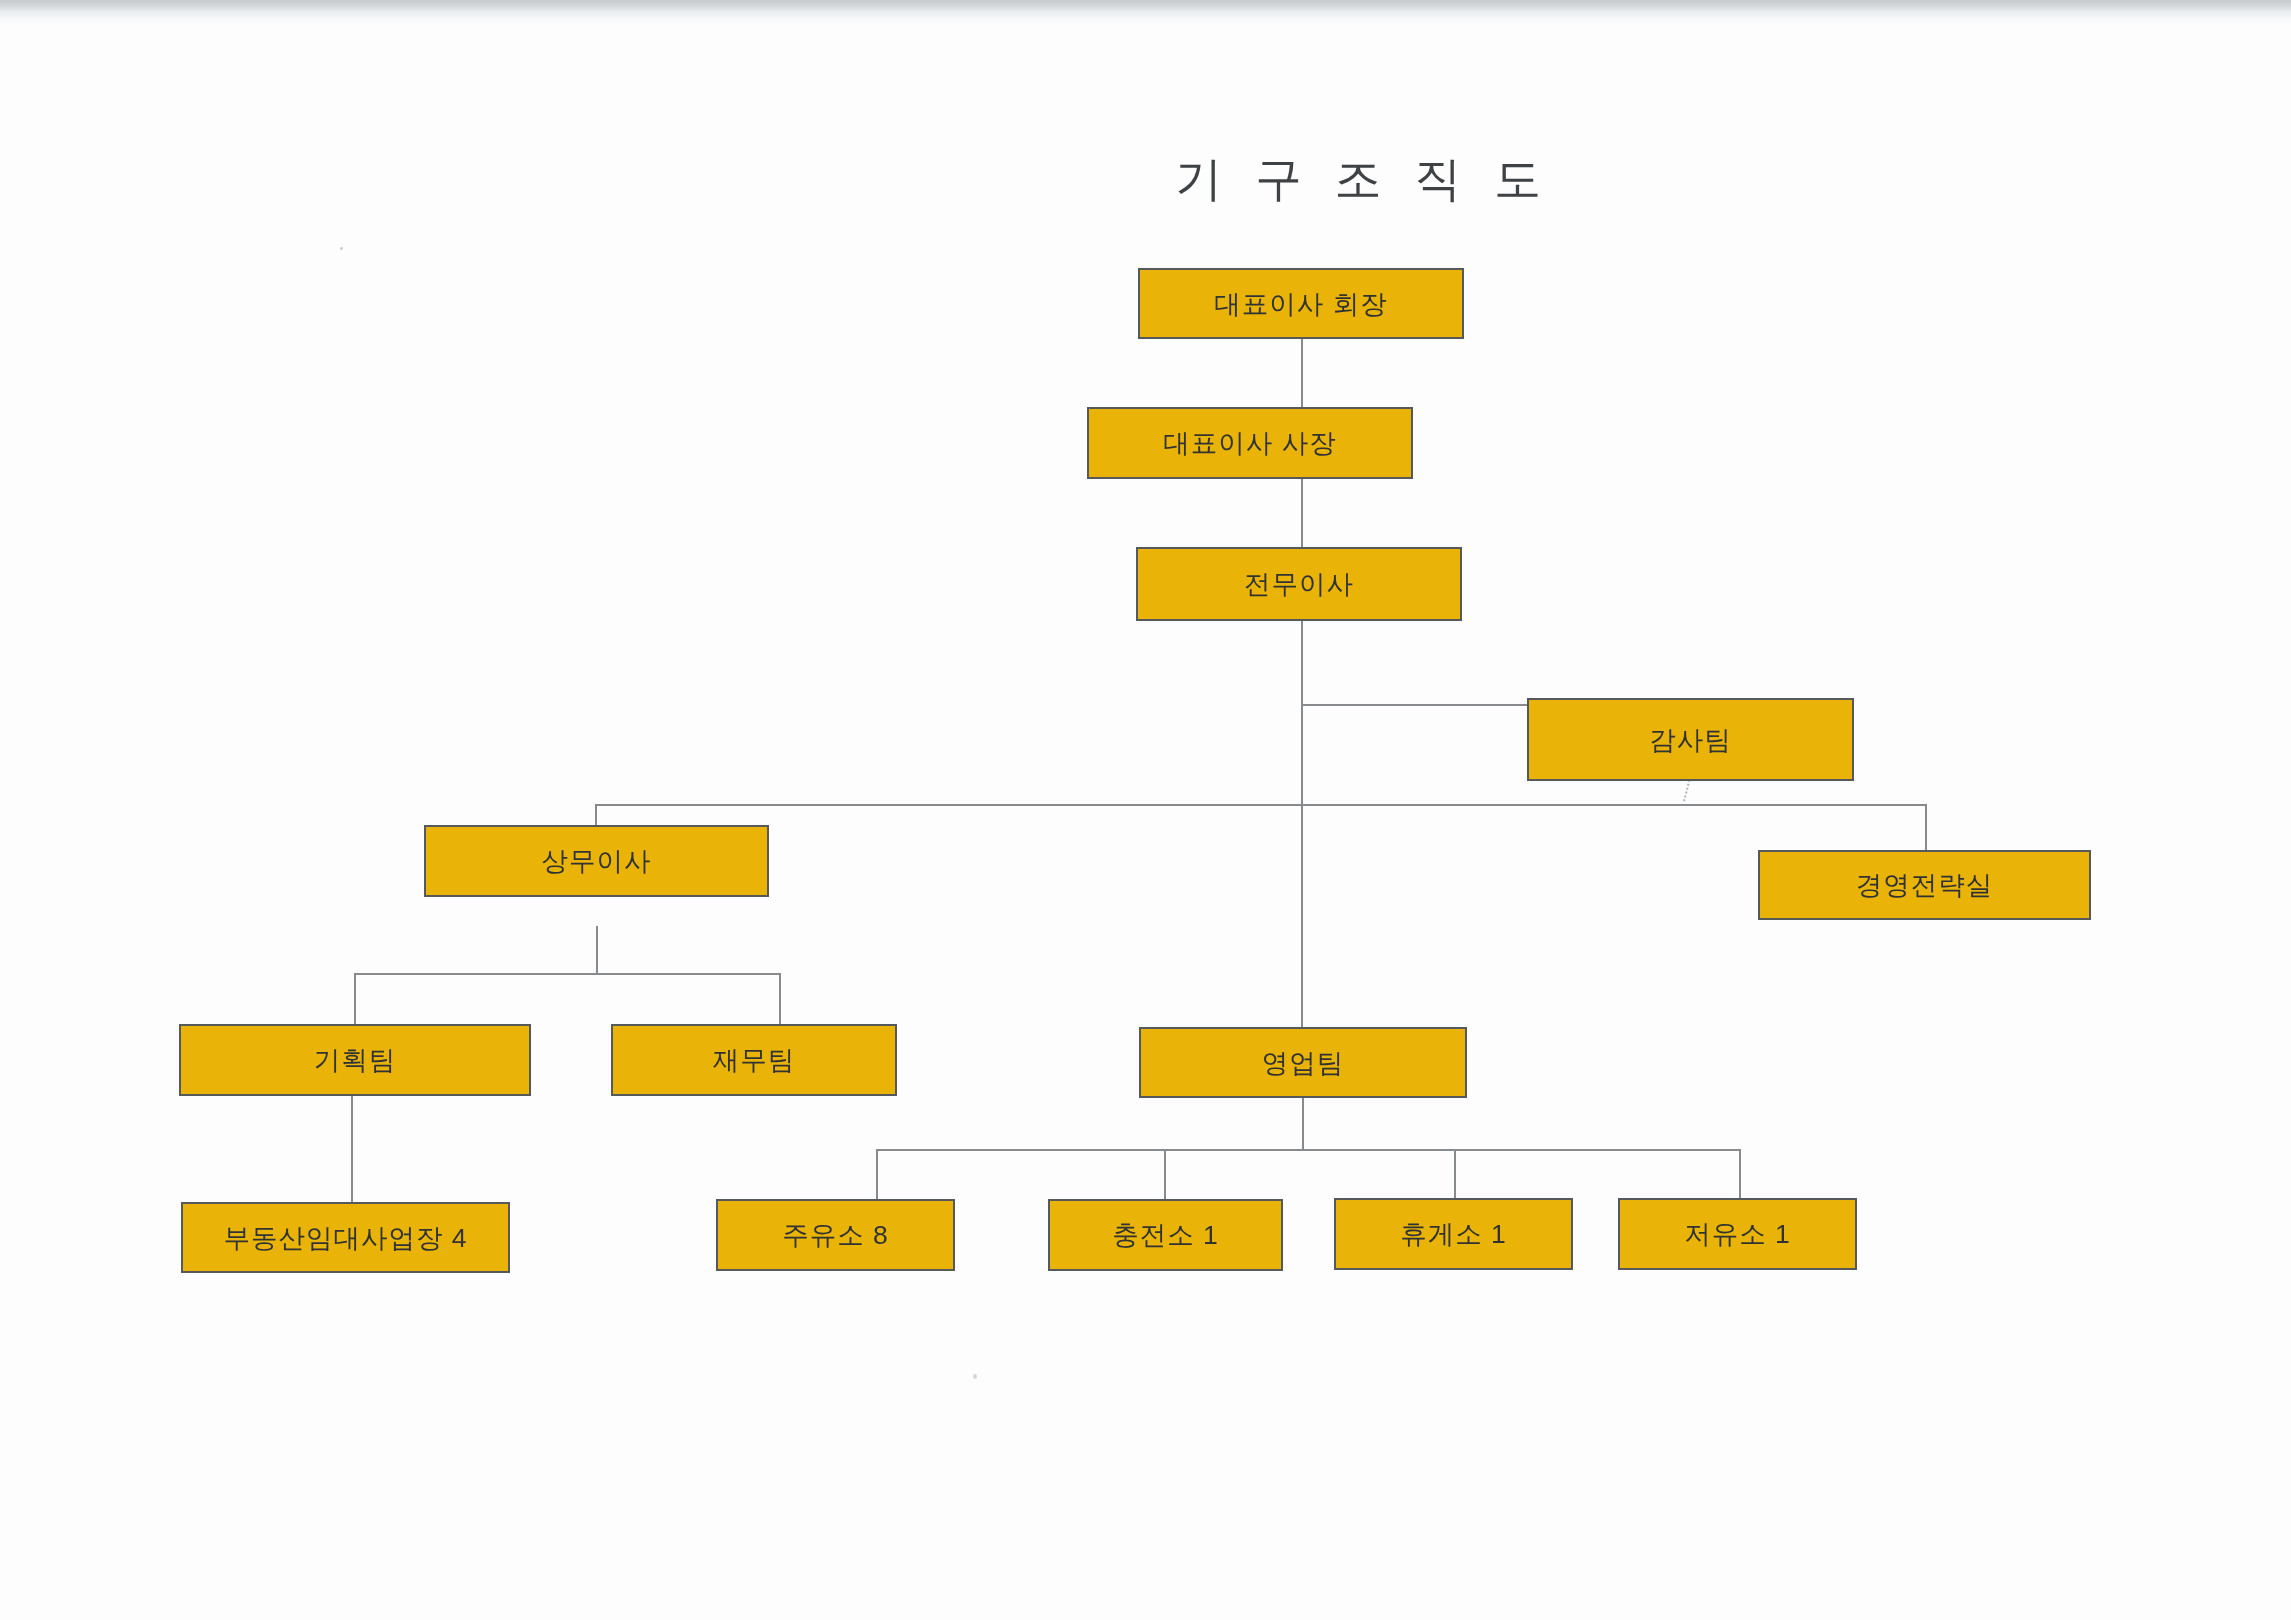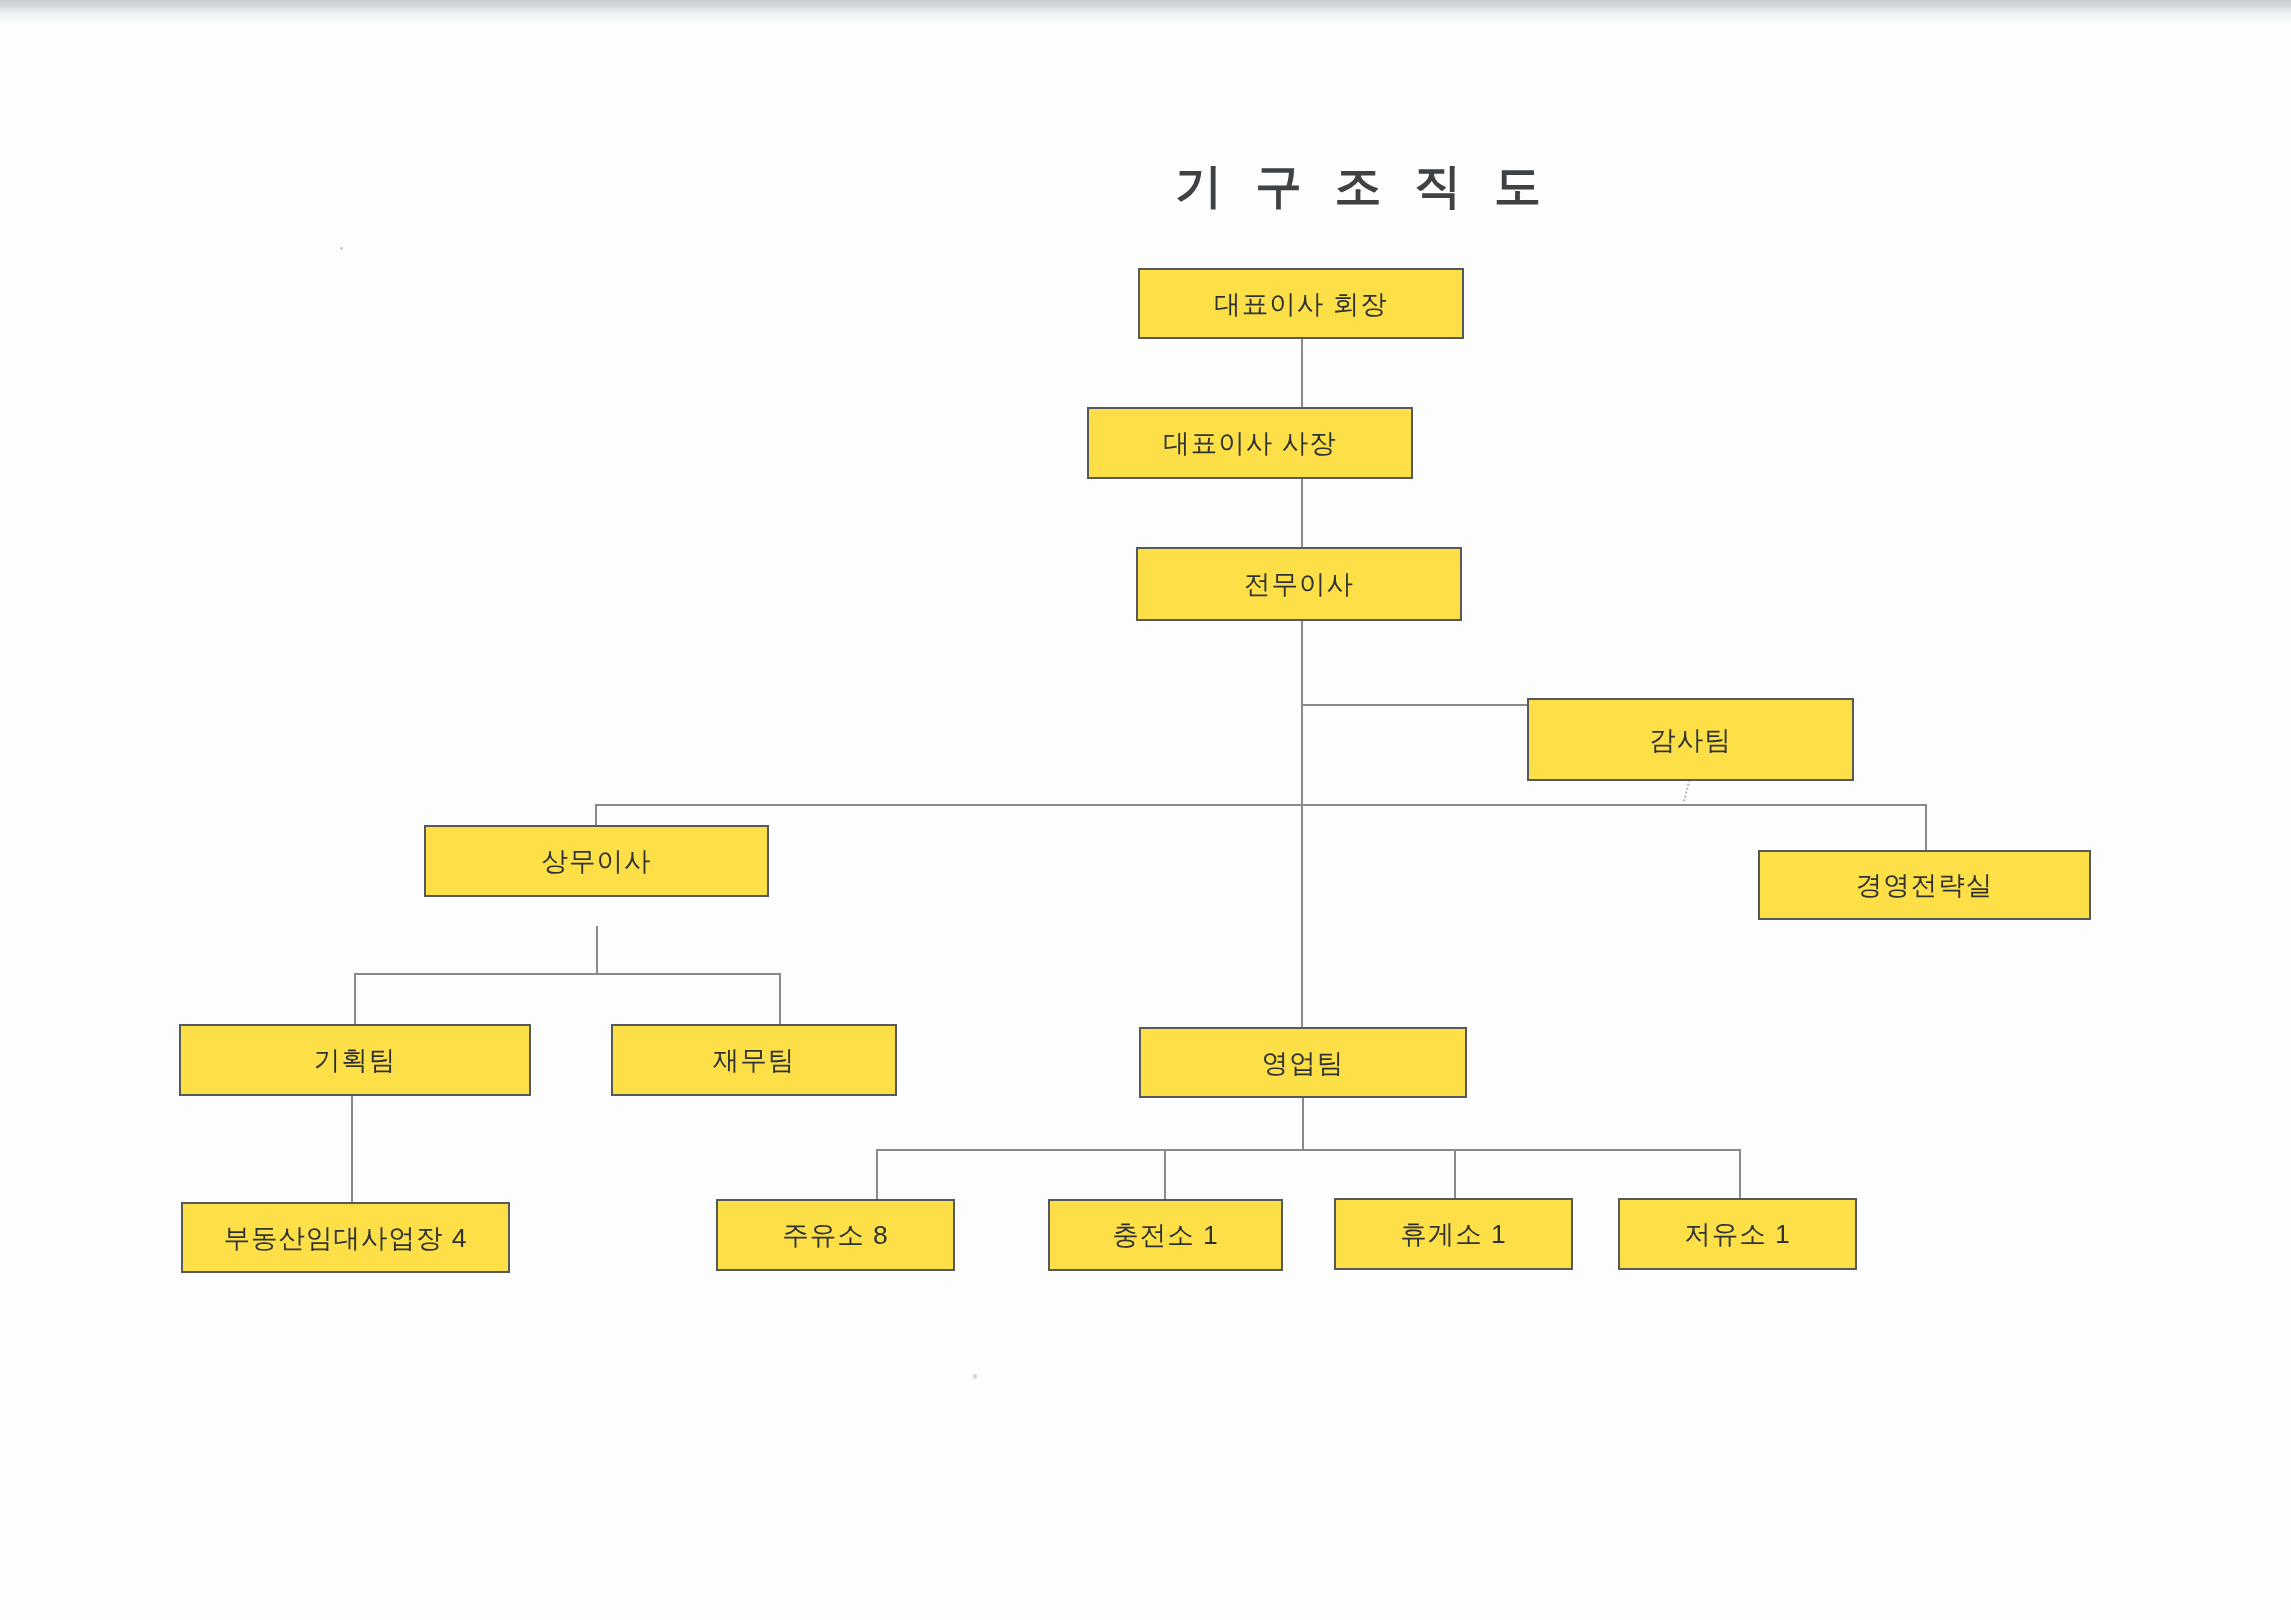--- a/index.html
+++ b/index.html
@@ -8,29 +8,29 @@
     background:#fdfdfe;
     font-family:"Liberation Sans", sans-serif;
     position:relative;
     overflow:hidden;
   }
   .scan-top-band{
     position:absolute;left:0;top:0;width:2292px;height:25.5px;
     background:linear-gradient(to bottom,#c7cbce 0px,#d4d8da 5.9px,#e9edef 11.8px,#f7f9fa 19.6px,#fdfdfe 25.5px);
   }
   .page-title{
-    position:absolute;left:1157px;top:155px;width:412px;
+    position:absolute;left:1157px;top:148px;width:412px;
     text-align:center;
-    font-size:47px;font-weight:700;letter-spacing:9.8px;
+    font-size:47px;font-weight:400;letter-spacing:9.8px;
     color:#3f4245;
     white-space:nowrap;
   }
   .node{
     position:absolute;
-    background:#fde047;
+    background:#eab308;
     border:2.9px solid #56595b;
     box-sizing:border-box;
     display:flex;align-items:center;justify-content:center;
   }
   .node-label{
     font-size:26.5px;color:#303335;letter-spacing:1px;white-space:nowrap;
   }
   .line{position:absolute;background:#888b8d;}
   .line.v{width:2px;}
   .line.h{height:2px;}

